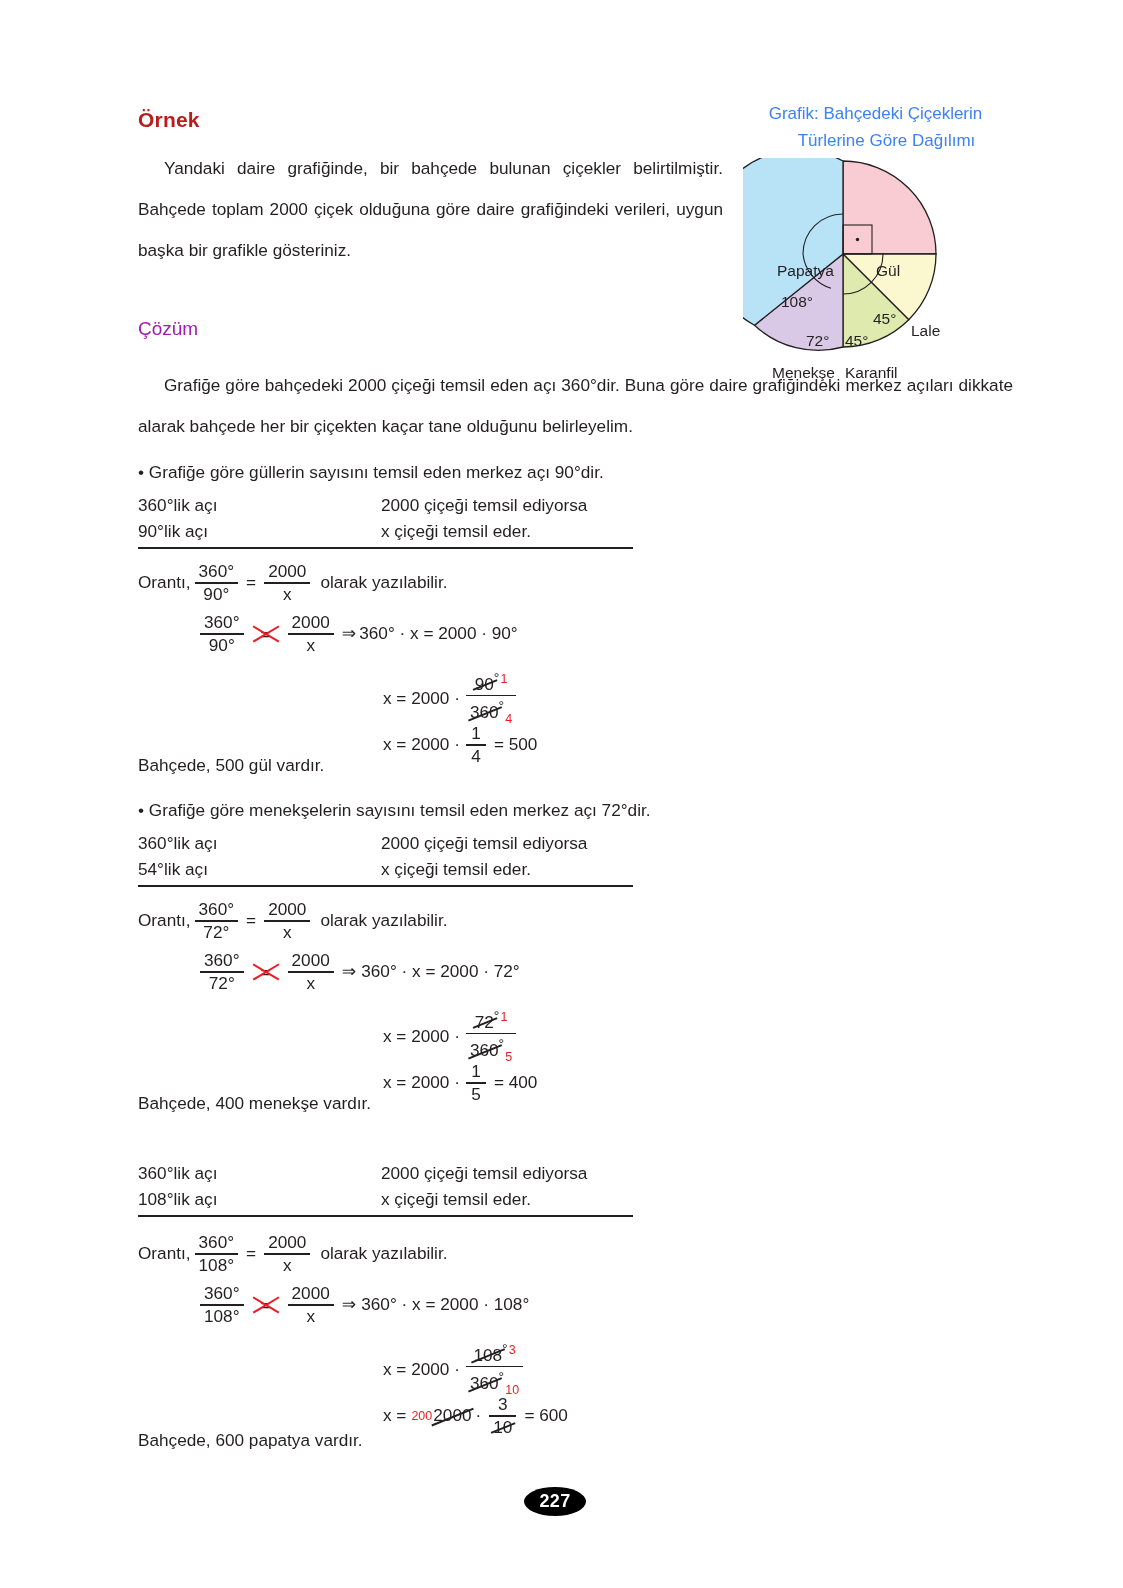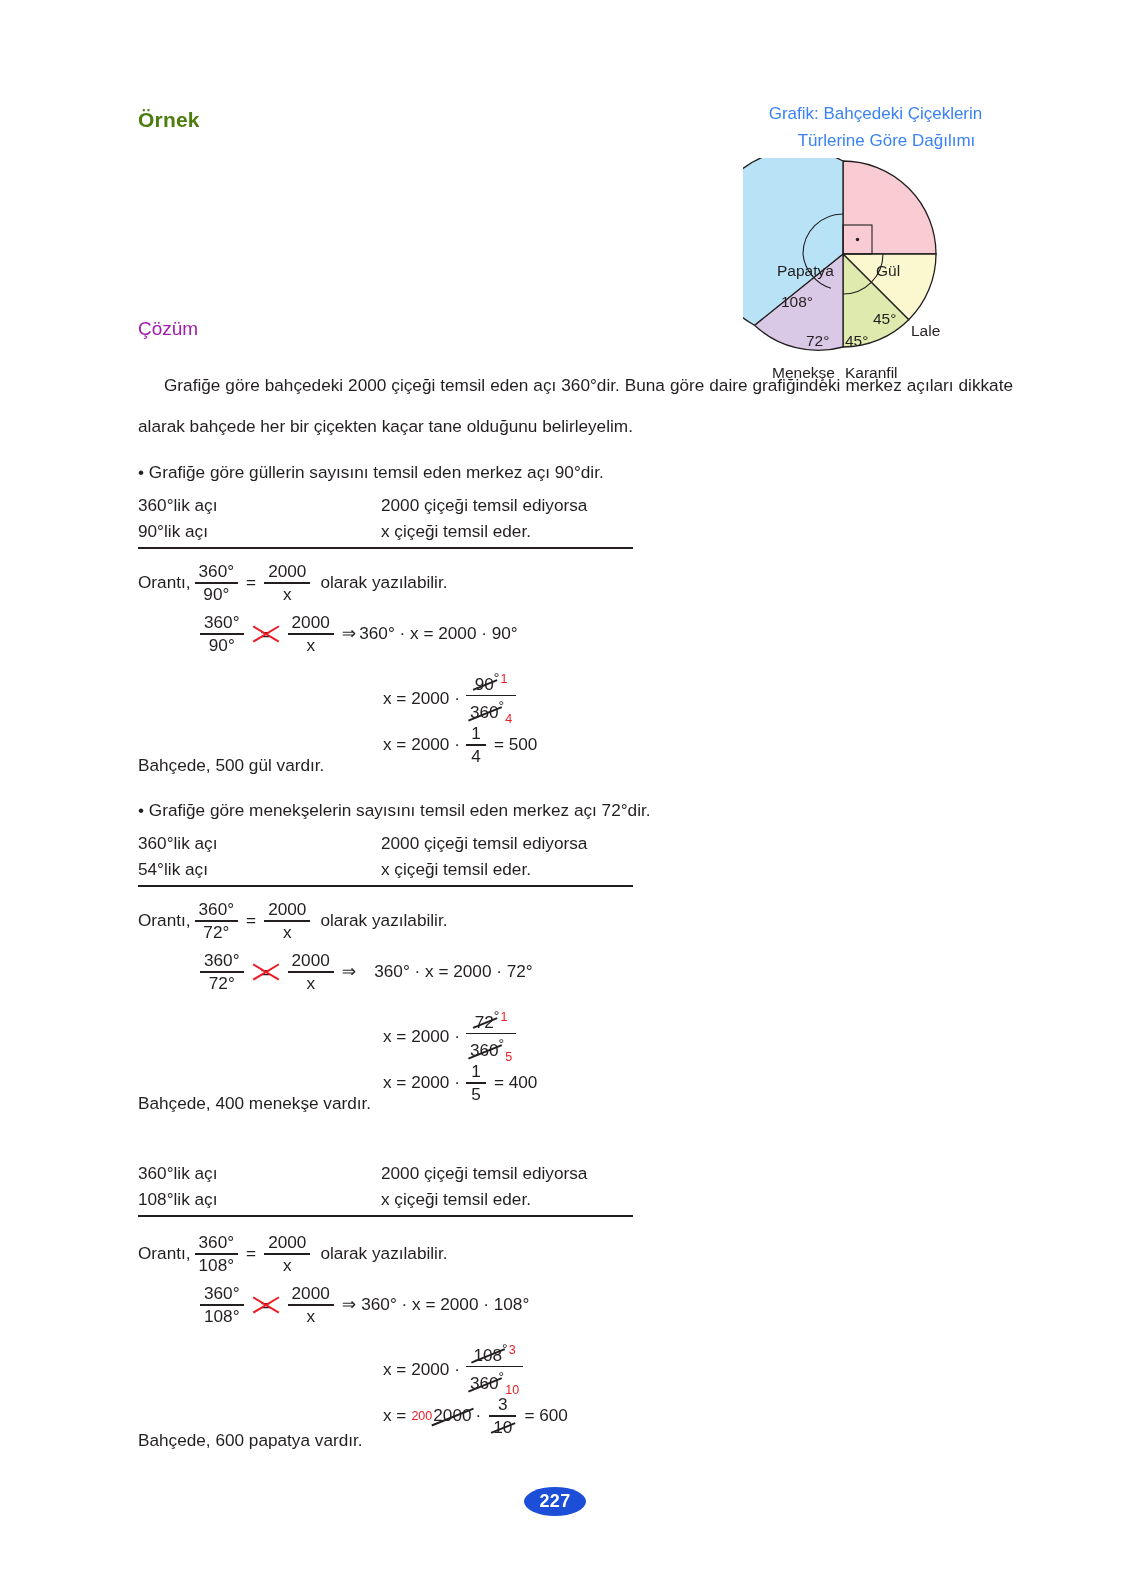--- a/index.html
+++ b/index.html
@@ -15,21 +15,21 @@
   }
 
   .page { position: relative; width: 1123px; height: 1588px; }
 
   
   .h-ornek {
     position: absolute;
     left: 138px; top: 108px;
     font-size: 21px;
     font-weight: bold;
-    color: #4d7c0f;
+    color: #b91c1c;
     letter-spacing: .2px;
   }
   .h-cozum {
     position: absolute;
     left: 138px; top: 318px;
     font-size: 19px;
     color: #a21caf;
   }
 
   
@@ -166,38 +166,39 @@
     color: #231f20;
     white-space: nowrap;
   }
 
   
   .page-badge {
     position: absolute;
     left: 524px; top: 1487px;
     width: 62px; height: 29px;
     border-radius: 50%;
-    background: #1d4ed8;
+    background: #000000;
     color: #ffffff;
     font-size: 18px;
     font-weight: bold;
     display: flex;
     align-items: center;
     justify-content: center;
     letter-spacing: .4px;
     text-align: center;
   }
 </style>
 </head>
 <body>
 
 <div class="page">
 
   <div class="h-ornek">Örnek</div>
 
+  <div class="para para-intro">Yandaki daire grafiğinde, bir bahçede bulunan çiçekler belirtilmiştir. Bahçede toplam 2000 çiçek olduğuna göre daire grafiğindeki verileri, uygun başka bir grafikle gösteriniz.</div>
 
   <div class="h-cozum">Çözüm</div>
 
   <div class="para para-sol">Grafiğe göre bahçedeki 2000 çiçeği temsil eden açı 360°dir. Buna göre daire grafiğindeki merkez açıları dikkate alarak bahçede her bir çiçekten kaçar tane olduğunu belirleyelim.</div>
 
   <div class="chart-block">
     <div class="chart-title">
       <span>Grafik: Bahçedeki Çiçeklerin</span>
       <span class="l2">Türlerine Göre Dağılımı</span>
     </div>
@@ -369,21 +370,21 @@
         <span class="eqglyph">=</span>
         <span class="sl"></span>
         <span class="sl2"></span>
       </span>
       <span class="frac">
         <span class="num">2000</span>
         <span class="bar"></span>
         <span class="den">x</span>
       </span>
       <span style="margin-left:4px;">⇒</span>
-      <span style="margin-left:18px;">360° · x = 2000 · 72°</span>
+      <span style="margin-left:5px;">360° · x = 2000 · 72°</span>
     </span>
   </div>
 
   <div class="math" style="left:383px; top:1006px;">
     <span class="mrow">
       <span>x = 2000 ·</span>
       <span class="frac" style="margin-left:6px;">
         <span class="num">
           <span class="cancel">
             <span>72</span><span class="strike"></span>

